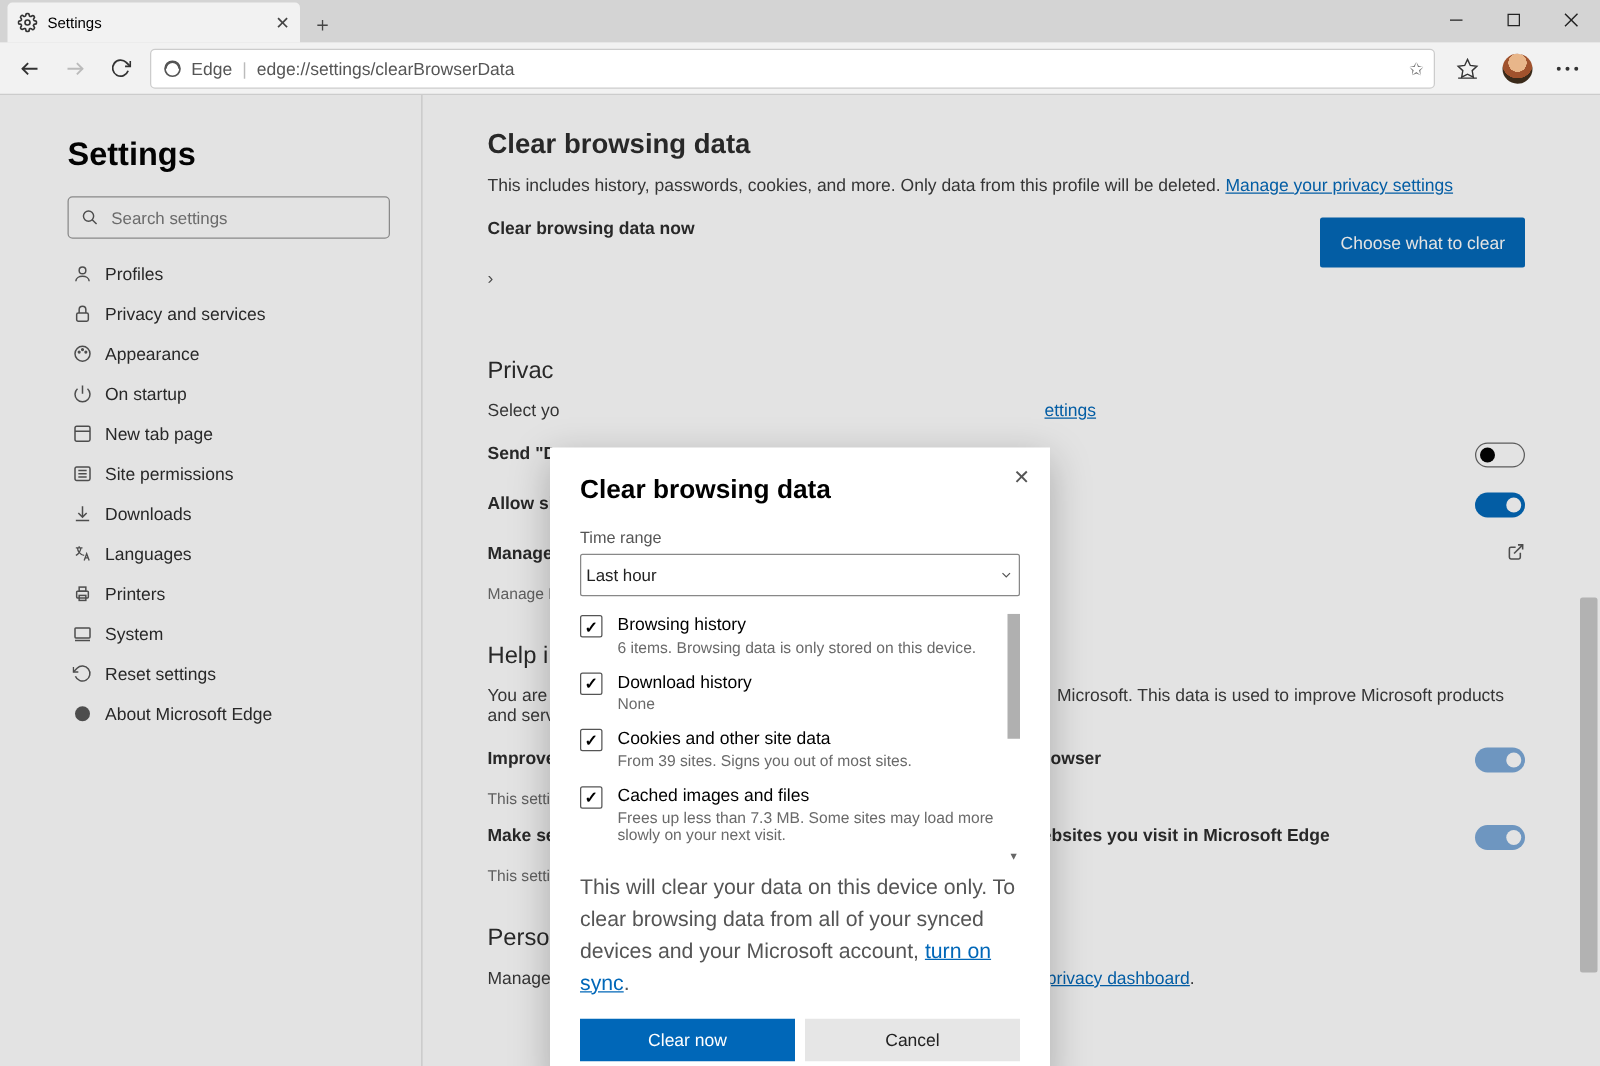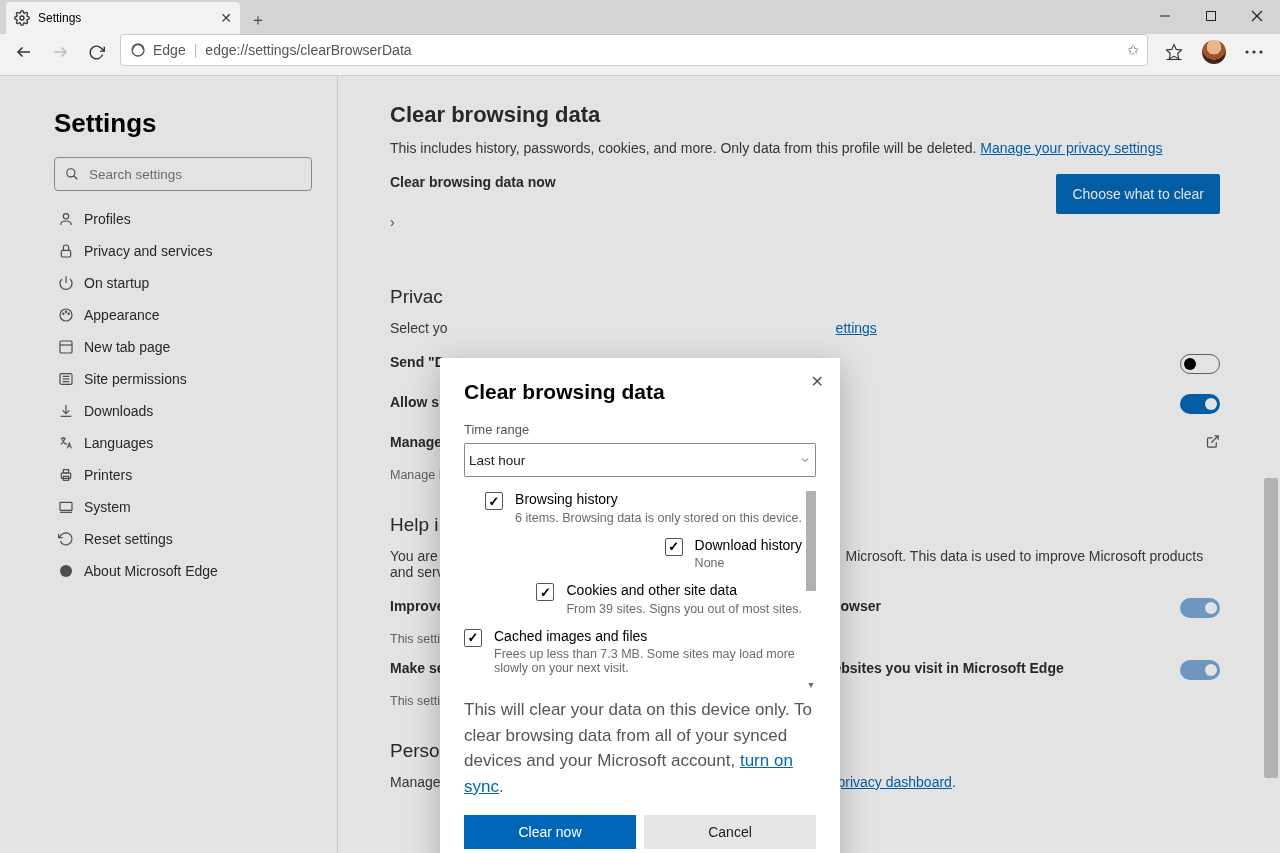--- a/index.html
+++ b/index.html
@@ -5,21 +5,21 @@
   * { box-sizing: border-box; }
   html, body { margin:0; padding:0; width:1280px; height:853px; font-family: "Segoe UI", Arial, sans-serif; background:#e6e6e6; overflow:hidden; color:#000; }
   .titlebar { height:34px; background:#d4d4d4; display:flex; align-items:flex-start; }
   .tabs-area { display:flex; align-items:flex-end; height:34px; padding-left:6px; }
   .tab { width:234px; height:32px; background:#f2f2f2; border-top-left-radius:4px; border-top-right-radius:4px; display:flex; align-items:center; padding:0 8px; font-size:12px; position:relative; margin-top:2px; }
   .tab .favicon { width:16px; height:16px; margin-right:8px; display:flex; align-items:center; justify-content:center; }
   .tab .tab-close { position:absolute; right:8px; font-size:14px; color:#444; }
   .new-tab { width:28px; height:28px; display:flex; align-items:center; justify-content:center; font-size:16px; color:#444; margin-left:4px; margin-top:4px;}
   .win-controls { margin-left:auto; display:flex; }
   .win-btn { width:46px; height:32px; display:flex; align-items:center; justify-content:center; color:#222; }
-  .toolbar { height:42px; background:#f2f2f2; display:flex; align-items:flex-start; padding:0 6px; border-bottom:1px solid #ccc;}
+  .toolbar { height:42px; background:#f2f2f2; display:flex; align-items:center; padding:0 6px; border-bottom:1px solid #ccc;}
   .nav-btn { width:36px; height:36px; display:flex; align-items:center; justify-content:center; color:#555; border-radius:4px;}
   .nav-btn.disabled { color:#bbb; }
   .addr-wrap { flex:1; height:32px; background:#fff; border:1px solid #ccc; border-radius:4px; margin:0 6px; display:flex; align-items:center; padding:0 8px; font-size:14px; color:#555;}
   .addr-wrap .edge-icon { width:18px; height:18px; margin-right:6px; display:flex; align-items:center; justify-content:center;}
   .addr-wrap .brand { color:#555; }
   .addr-wrap .sep { color:#bbb; margin:0 8px; }
   .addr-wrap .url { color:#555; }
   .addr-wrap .star { margin-left:auto; color:#777; }
   .toolbar .right-icons { display:flex; align-items:center; }
   .toolbar .right-icons .tb-icon { width:40px; height:36px; display:flex; align-items:center; justify-content:center; color:#444;}
@@ -54,21 +54,21 @@
   .scrollbar-stub { position:absolute; right:2px; top:402px; width:14px; height:300px; background:#c8c8c8; border-radius:2px;}
   
   .dialog { position:absolute; left:440px; top:282px; width:400px; background:#fff; z-index:20; box-shadow:0 8px 30px rgba(0,0,0,0.25); padding:18px 24px 22px 24px;}
   .dlg-close { position:absolute; right:16px; top:14px; font-size:16px; color:#555;}
   .dlg-title { font-size:21px; font-weight:600; margin:4px 0 18px 0;}
   .dlg-label { font-size:13px; color:#555; margin-bottom:6px;}
   .dlg-select { width:100%; height:34px; border:1px solid #888; border-radius:2px; display:flex; align-items:center; justify-content:space-between; padding:0 4px; font-size:13.5px; color:#222; margin-bottom:14px;}
   .dlg-list { position:relative; height:200px; overflow:hidden; margin-bottom:6px;}
   .dlg-list .dscroll { position:absolute; right:0; top:0; width:10px; height:100px; background:#b0b0b0;}
   .dlg-list .darrow { position:absolute; right:0; bottom:0; width:10px; height:12px; color:#666; font-size:10px; text-align:center;}
-  .chk-row { display:flex; align-items:flex-start; margin-bottom:12px; padding-right:14px;justify-content:flex-end;}
+  .chk-row { display:flex; align-items:flex-start; margin-bottom:12px; padding-right:14px;}
   .chk { width:18px; height:18px; border:1px solid #555; border-radius:2px; flex:0 0 18px; margin-right:12px; display:flex; align-items:center; justify-content:center; font-size:13px; line-height:1; margin-top:1px;}
   .chk.checked::after { content:"✓"; color:#000; font-weight:bold;}
   .chk-row .ct { font-size:14px; font-weight:400; color:#000; line-height:1.25;}
   .chk-row .csub { font-size:12.5px; color:#6a6a6a; margin-top:2px;}
   .dlg-foot-note { font-size:17px; color:#555; line-height:1.5; margin:6px 0 16px 0;}
   .dlg-foot-note a { color:#0067b8; text-decoration:underline;}
   .dlg-btns { display:flex; gap:8px;}
   .dlg-btns .primary { flex:1; background:#0067b8; color:#fff; border:none; height:34px; font-size:14px;}
   .dlg-btns .secondary { flex:1; background:#e6e6e6; color:#222; border:none; height:34px; font-size:14px;}
   svg { display:block; }
@@ -191,36 +191,36 @@
             <svg width="16" height="16" viewBox="0 0 24 24" fill="none" stroke="#555" stroke-width="1.8">
               <rect x="5" y="11" width="14" height="10" rx="2"></rect>
               <path d="M8 11V7a4 4 0 0 1 8 0v4"></path>
             </svg>
           </span>
           <span>Privacy and services</span>
         </div>
       <div class="sb-item">
           <span class="sbicon">
             <svg width="16" height="16" viewBox="0 0 24 24" fill="none" stroke="#555" stroke-width="1.8">
-              <path d="M18 6a9 9 0 1 1-12 0"></path>
-              <line x1="12" y1="2" x2="12" y2="12"></line>
-            </svg>
-          </span>
-          <span>On startup</span>
-        </div>
-      <div class="sb-item">
-          <span class="sbicon">
-            <svg width="16" height="16" viewBox="0 0 24 24" fill="none" stroke="#555" stroke-width="1.8">
               <circle cx="12" cy="12" r="9"></circle>
               <circle cx="8" cy="10" r="1" fill="#555"></circle>
               <circle cx="12" cy="7" r="1" fill="#555"></circle>
               <circle cx="16" cy="10" r="1" fill="#555"></circle>
             </svg>
           </span>
           <span>Appearance</span>
+        </div>
+      <div class="sb-item">
+          <span class="sbicon">
+            <svg width="16" height="16" viewBox="0 0 24 24" fill="none" stroke="#555" stroke-width="1.8">
+              <path d="M18 6a9 9 0 1 1-12 0"></path>
+              <line x1="12" y1="2" x2="12" y2="12"></line>
+            </svg>
+          </span>
+          <span>On startup</span>
         </div>
       <div class="sb-item">
           <span class="sbicon">
             <svg width="16" height="16" viewBox="0 0 24 24" fill="none" stroke="#555" stroke-width="1.8">
               <rect x="3" y="3" width="18" height="18" rx="2"></rect>
               <line x1="3" y1="9" x2="21" y2="9"></line>
             </svg>
           </span>
           <span>New tab page</span>
         </div>

